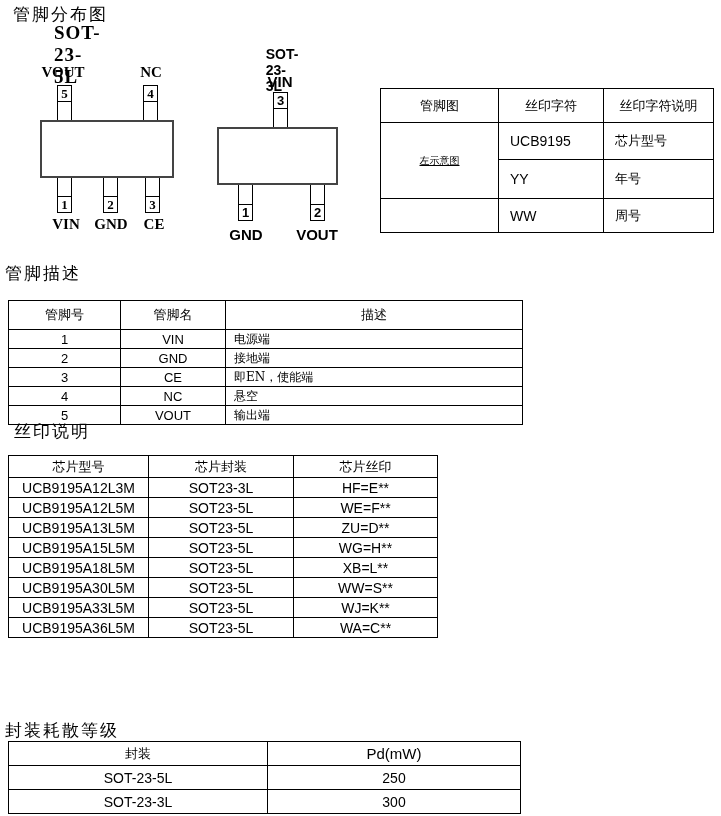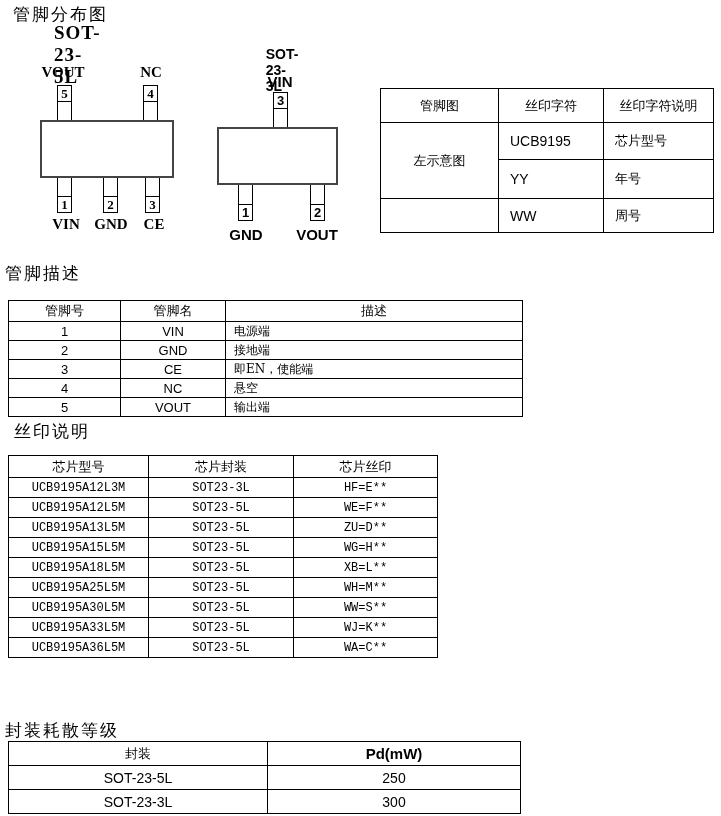--- a/index.html
+++ b/index.html
@@ -32,43 +32,43 @@
   th,td{border:1px solid #000;padding:0;overflow:hidden;white-space:nowrap;
         font-weight:normal;vertical-align:middle;text-align:center;}
   th{font-family:"DejaVu Serif",serif;font-size:13px;margin-top:48px;}
 
   
   .marking-table{left:380px;top:88px;width:333px;}
   .marking-table .hrow{height:34px;}
   .marking-table .r1{height:37px;}
   .marking-table .r2{height:39px;}
   .marking-table .r3{height:34px;}
-  .marking-table .mt-left{font-family:"DejaVu Serif",serif;font-size:13px;}
+  .marking-table .mt-left{font-family:"DejaVu Serif",serif;font-size:10px;text-decoration:underline;}
   .marking-table .mt-code{text-align:left;padding-left:11px;font-size:14px;}
   .marking-table .mt-mean{text-align:left;padding-left:11px;
         font-family:"DejaVu Serif",serif;font-size:13px;}
 
   
   .pin-desc-table{left:8px;top:300px;width:514px;}
-  .pin-desc-table thead tr{height:21px;}
+  .pin-desc-table thead tr{height:29px;}
   .pin-desc-table tbody tr{height:19px;}
   .pin-desc-table tbody td{font-size:13px;}
   .pin-desc-table tbody td:nth-child(3){text-align:left;padding-left:8px;
         font-family:"DejaVu Serif",serif;font-size:12px;}
 
   
   .silk-table{left:8px;top:455px;width:429px;}
   .silk-table thead tr{height:22px;}
   .silk-table tbody tr{height:20px;}
-  .silk-table tbody td{font-size:12px;font-family:Liberation Mono, monospace;}
+  .silk-table tbody td{font-size:14px;}
 
   
   .pd-table{left:8px;top:741px;width:512px;}
   .pd-table tr{height:24px;}
-  .pd-table .pd-header-latin{font-family:"Liberation Sans",sans-serif;font-weight:bold;font-size:15px;}
+  .pd-table .pd-header-latin{font-family:"Liberation Sans",sans-serif;font-weight:normal;font-size:15px;}
   .pd-table tbody td{font-size:14px;}
 </style>
 </head>
 <body>
 
 <div class="page">
 
   <div class="section-heading" style="left:13px;top:3px;">管脚分布图</div>
 
   <div class="diagram-group d5l">
@@ -239,25 +239,20 @@
           <td>UCB9195A15L5M</td>
           <td>SOT23-5L</td>
           <td>WG=H**</td>
         </tr>
         <tr>
           <td>UCB9195A18L5M</td>
           <td>SOT23-5L</td>
           <td>XB=L**</td>
         </tr>
         <tr>
-          <td>UCB9195A25L5M</td>
-          <td>SOT23-5L</td>
-          <td>WH=M**</td>
-        </tr>
-        <tr>
           <td>UCB9195A30L5M</td>
           <td>SOT23-5L</td>
           <td>WW=S**</td>
         </tr>
         <tr>
           <td>UCB9195A33L5M</td>
           <td>SOT23-5L</td>
           <td>WJ=K**</td>
         </tr>
         <tr>

